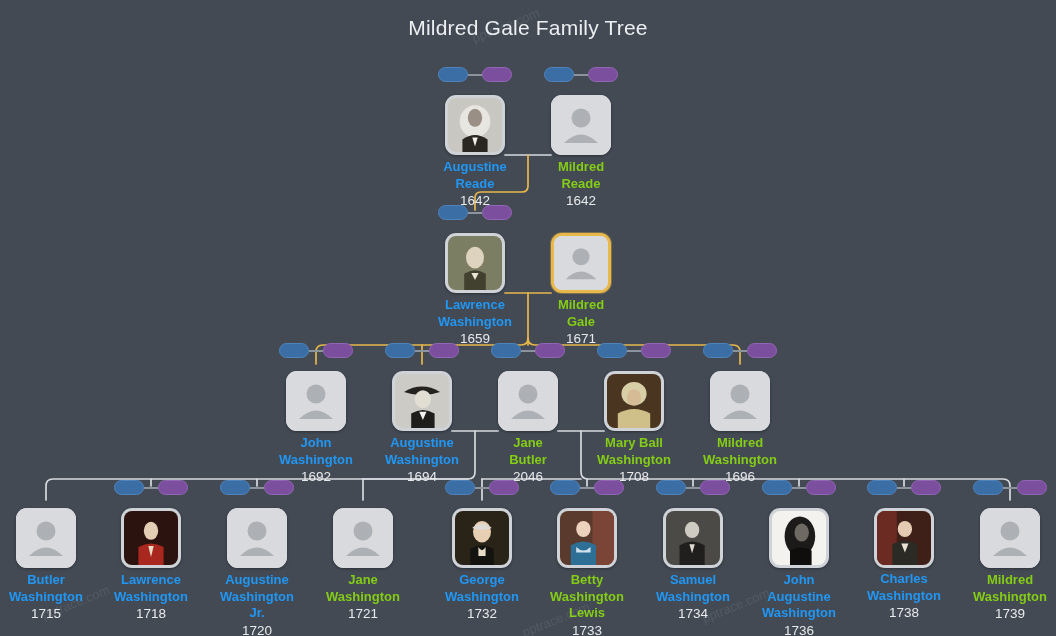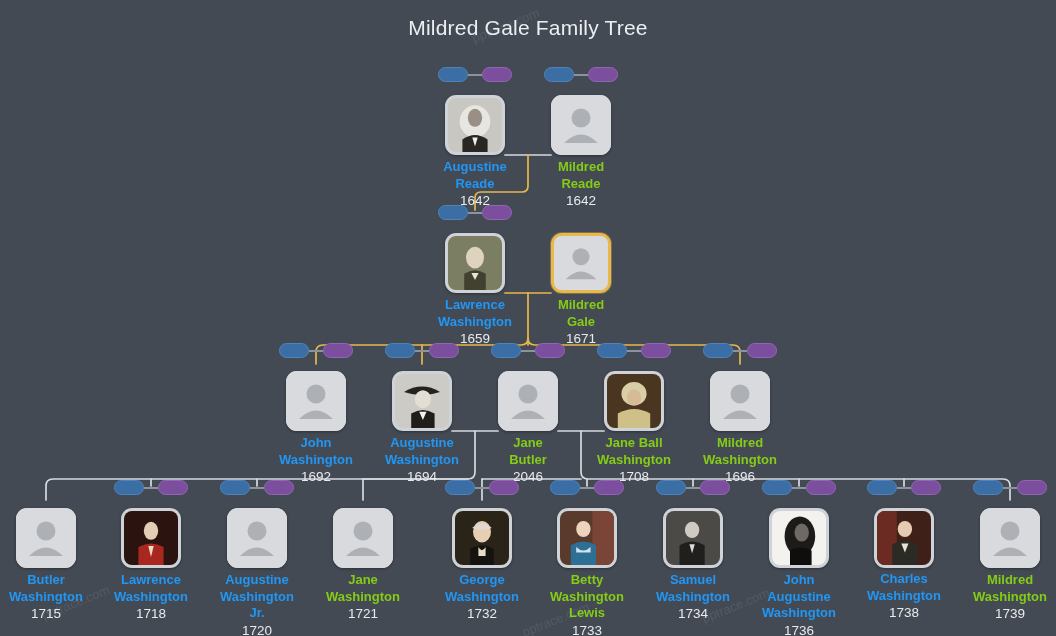--- a/index.html
+++ b/index.html
@@ -235,21 +235,21 @@
         </div>
         <div class="photo framed" style="top: 0px;">
           <svg class="art" viewBox="0 0 60 60">
             <rect width="60" height="60" fill="#4a3520"></rect>
             <ellipse cx="30" cy="22" rx="14" ry="13" fill="#d9cfa6"></ellipse>
             <ellipse cx="30" cy="26" rx="8" ry="9" fill="#d6bc96"></ellipse>
             <path d="M12 44 q18 -10 36 0 l0 16 -36 0z" fill="#cfc08a"></path>
           </svg>
         </div>
         <div class="label" style="top: 64px;">
-          <div class="name female">Jane Ball</div>
+          <div class="name female">Mary Ball</div>
           <div class="name female">Washington</div>
           <div class="year">1708</div>
         </div>
       </div>
       <div class="node" style="left: 740px; top: 371px;">
         <div class="pills" style="top: -28px;">
           <span class="pill father"></span>
           <span class="pill-link"></span>
           <span class="pill mother"></span>
         </div>

